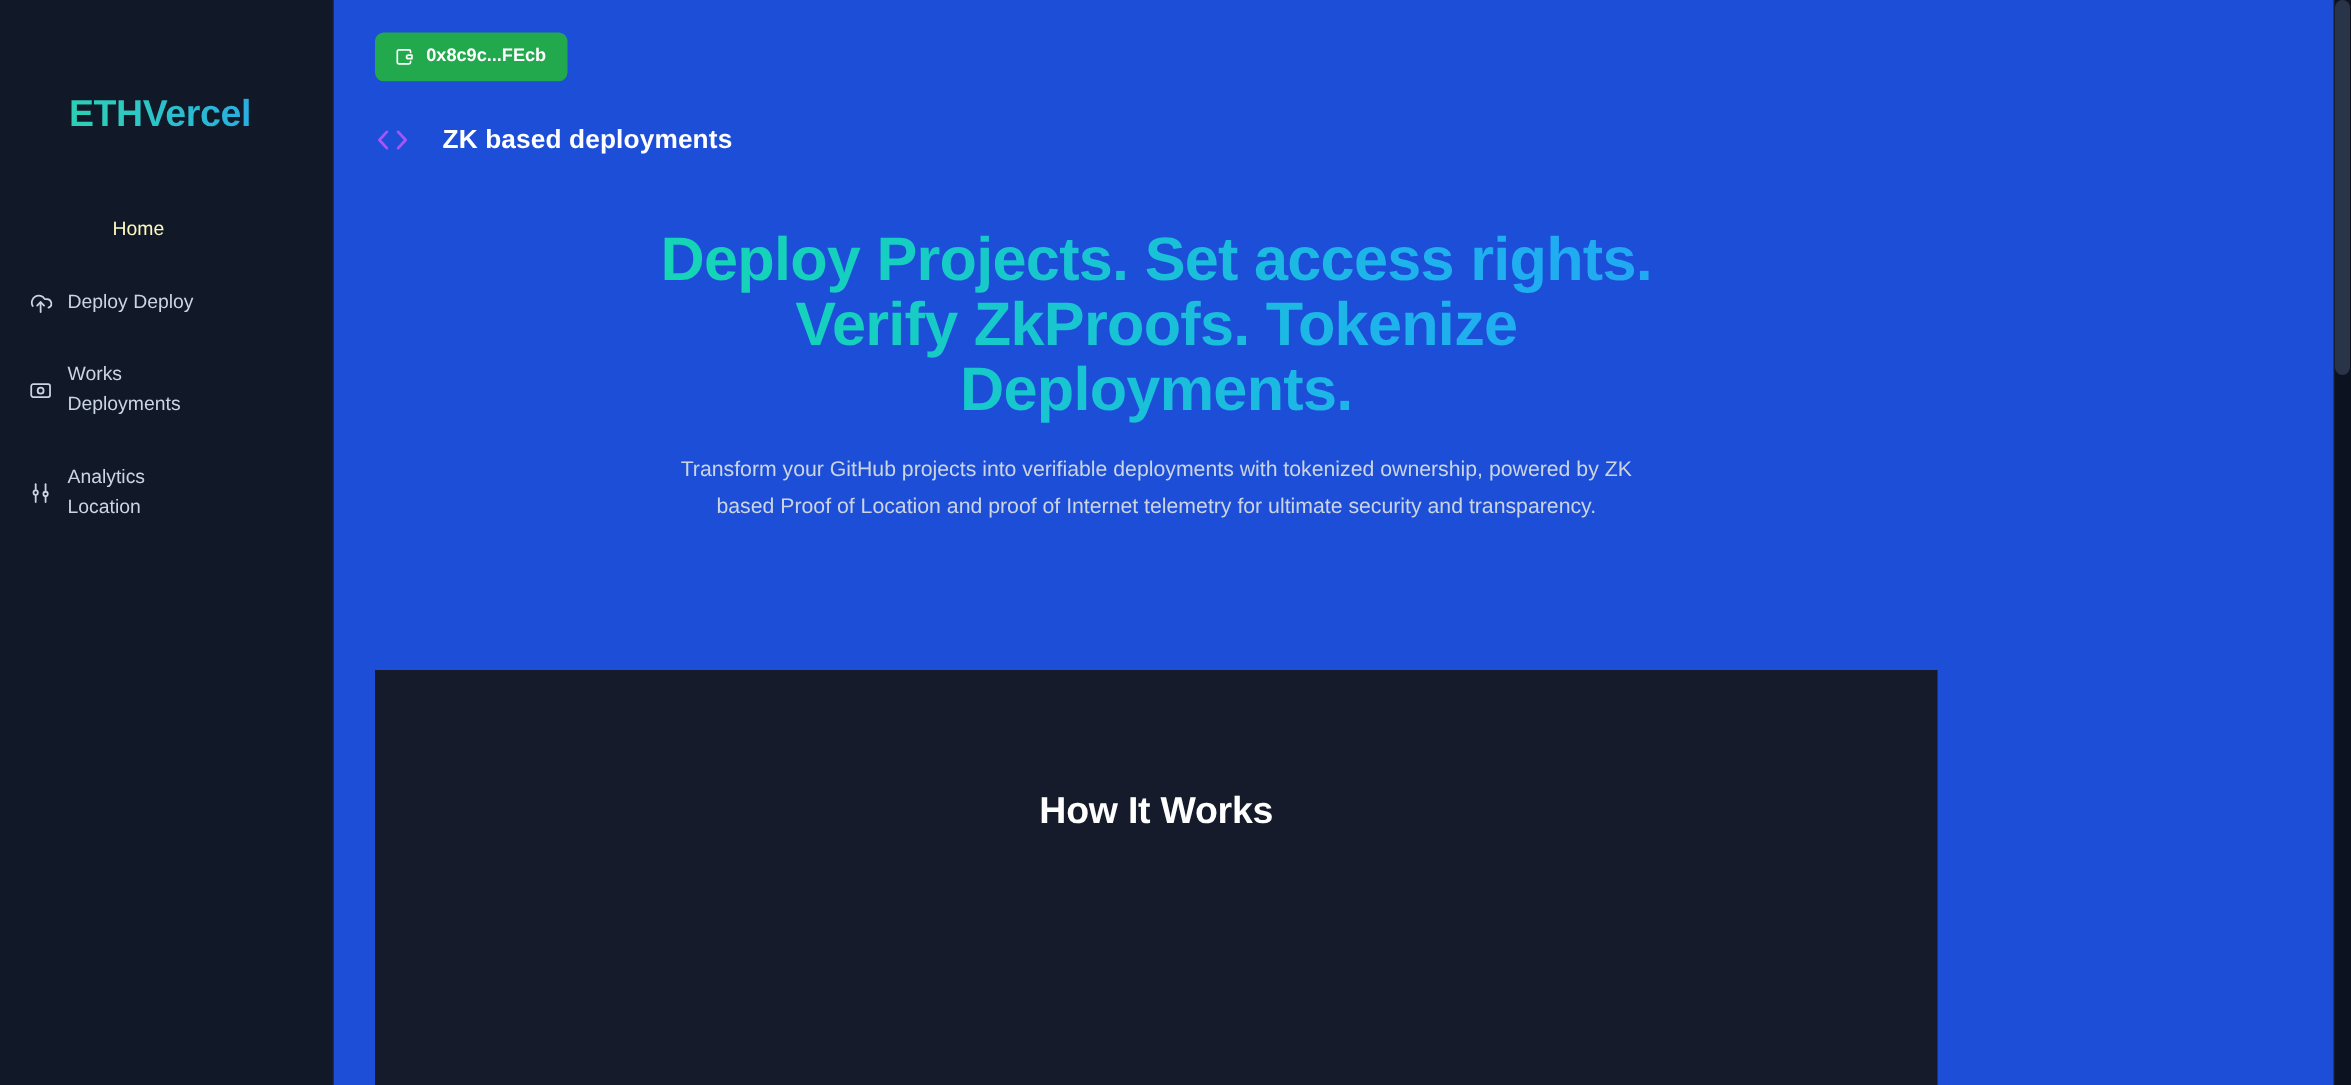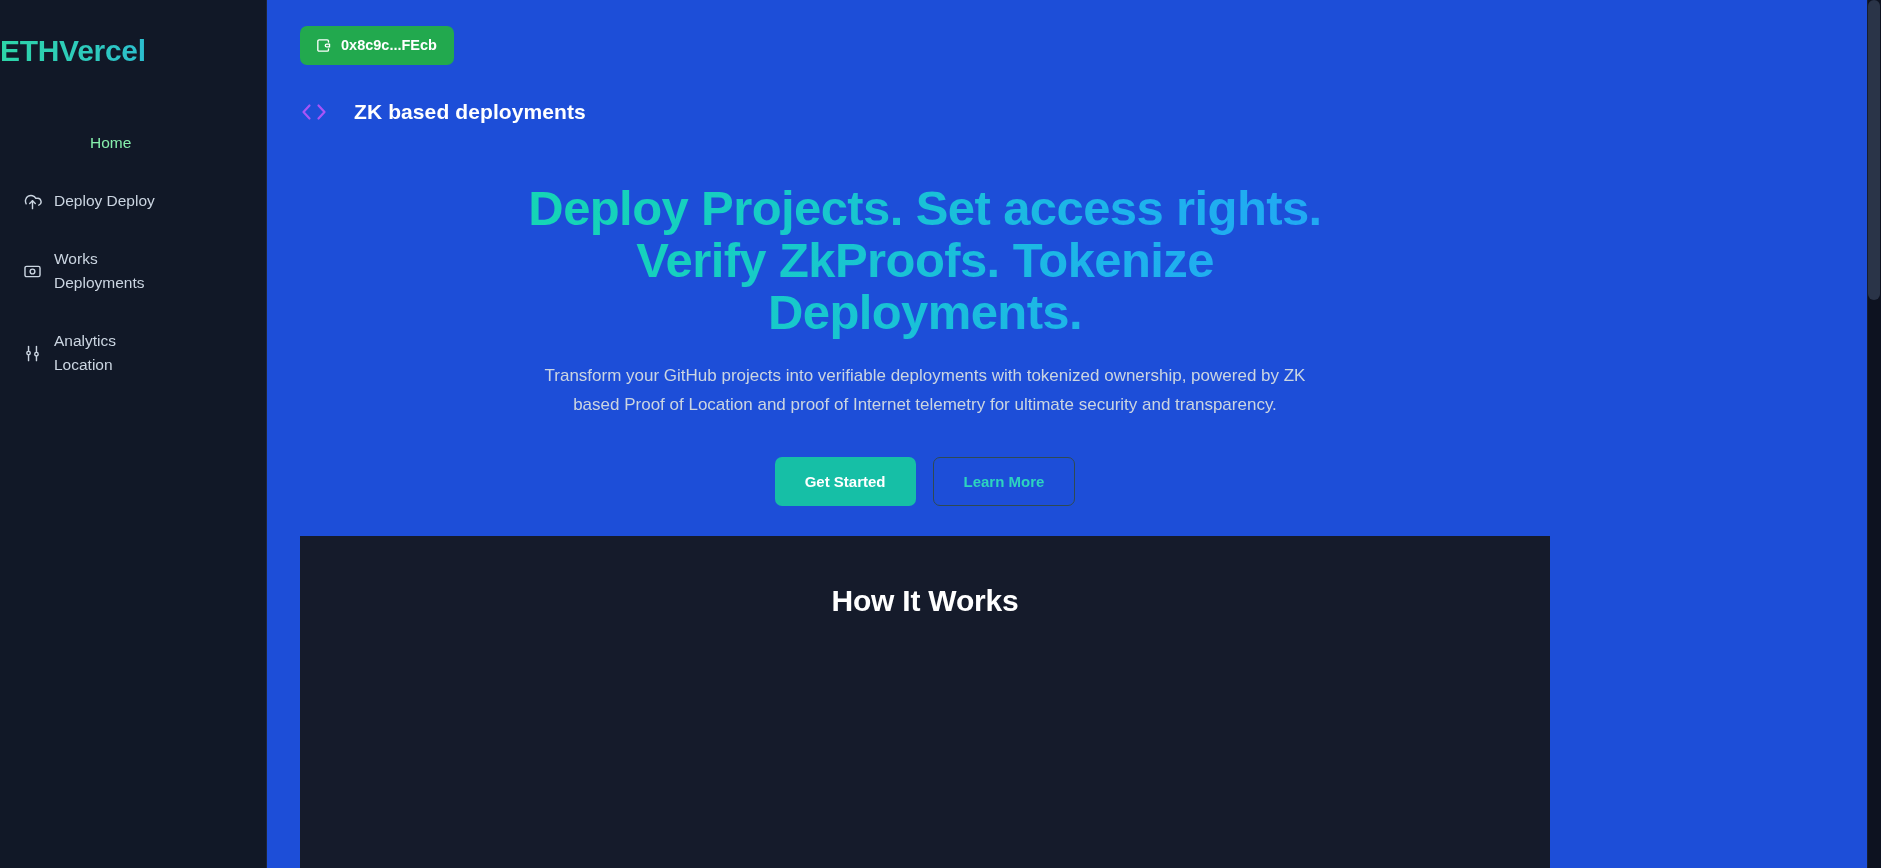--- a/index.html
+++ b/index.html
@@ -28,28 +28,30 @@
     position: relative;
     display: flex;
     flex-direction: column;
     padding-top: 34px;
   }
 
   #brand {
     font-size: 30px;
     font-weight: bold;
     letter-spacing: -0.3px;
+    text-align: center;
     background: linear-gradient(90deg, #2dd4a7 0%, #2ec9c0 38%, #29b2dd 70%, #2a9ff0 100%);
     -webkit-background-clip: text;
     background-clip: text;
     -webkit-text-fill-color: transparent;
     color: #2ec9c0;
     padding: 0 10px 0 0;
     margin-bottom: 54px;
     line-height: 1.1;
+    margin-top: 41px;
   }
 
   #nav { display: flex; flex-direction: column; }
 
   .nav-item {
     display: flex;
     align-items: center;
     gap: 12px;
     padding: 10px 20px 10px 56px;
     font-size: 15.5px;
@@ -60,21 +62,21 @@
   }
   .nav-item .nav-ico {
     width: 20px; height: 20px;
     flex: 0 0 20px;
     display: flex; align-items: center; justify-content: center;
     color: #cbd5e1;
     margin-left: -34px;
   }
   .nav-item .nav-label { display: block; max-width: 120px; }
 
-  .nav-item.active { color: #86efac; }
+  .nav-item.active { color: #fef9c3; }
   .nav-item.active .nav-label { max-width: none; }
   .nav-item.home { padding-left: 90px; }
 
   
   #nav .nav-item + .nav-item { margin-top: 14px; }
 
   
   #main {
     flex: 1;
     height: 868px;
@@ -187,21 +189,21 @@
   }
 
   
   #how-panel {
     position: absolute;
     left: 33px;
     top: 536px;
     width: 1250px;
     height: 332px;
     background: #151b2b;
-    padding-top: 48px;
+    padding-top: 96px;
     text-align: center;
   }
   #how-title {
     font-size: 30px;
     font-weight: bold;
     color: #ffffff;
     letter-spacing: -0.2px;
   }
 
   
@@ -293,24 +295,20 @@
         <polyline points="9.5 5.5 3.5 12 9.5 18.5"></polyline>
         <polyline points="18.5 5.5 24.5 12 18.5 18.5"></polyline>
       </svg>
     </span>
     <span id="page-title">ZK based deployments</span>
   </div>
 
   <section id="hero">
     <h1 id="hero-title">Deploy Projects. Set access rights. Verify ZkProofs. Tokenize Deployments.</h1>
     <p id="hero-sub">Transform your GitHub projects into verifiable deployments with tokenized ownership, powered by ZK based Proof of Location and proof of Internet telemetry for ultimate security and transparency.</p>
-    <div id="hero-actions">
-      <button class="btn" id="btn-primary">Get Started</button>
-      <button class="btn" id="btn-secondary">Learn More</button>
-    </div>
   </section>
 
   <section id="how-panel">
     <h2 id="how-title">How It Works</h2>
   </section>
 
   <div id="scrollbar-track">
     <div id="scrollbar-thumb"></div>
   </div>
 

